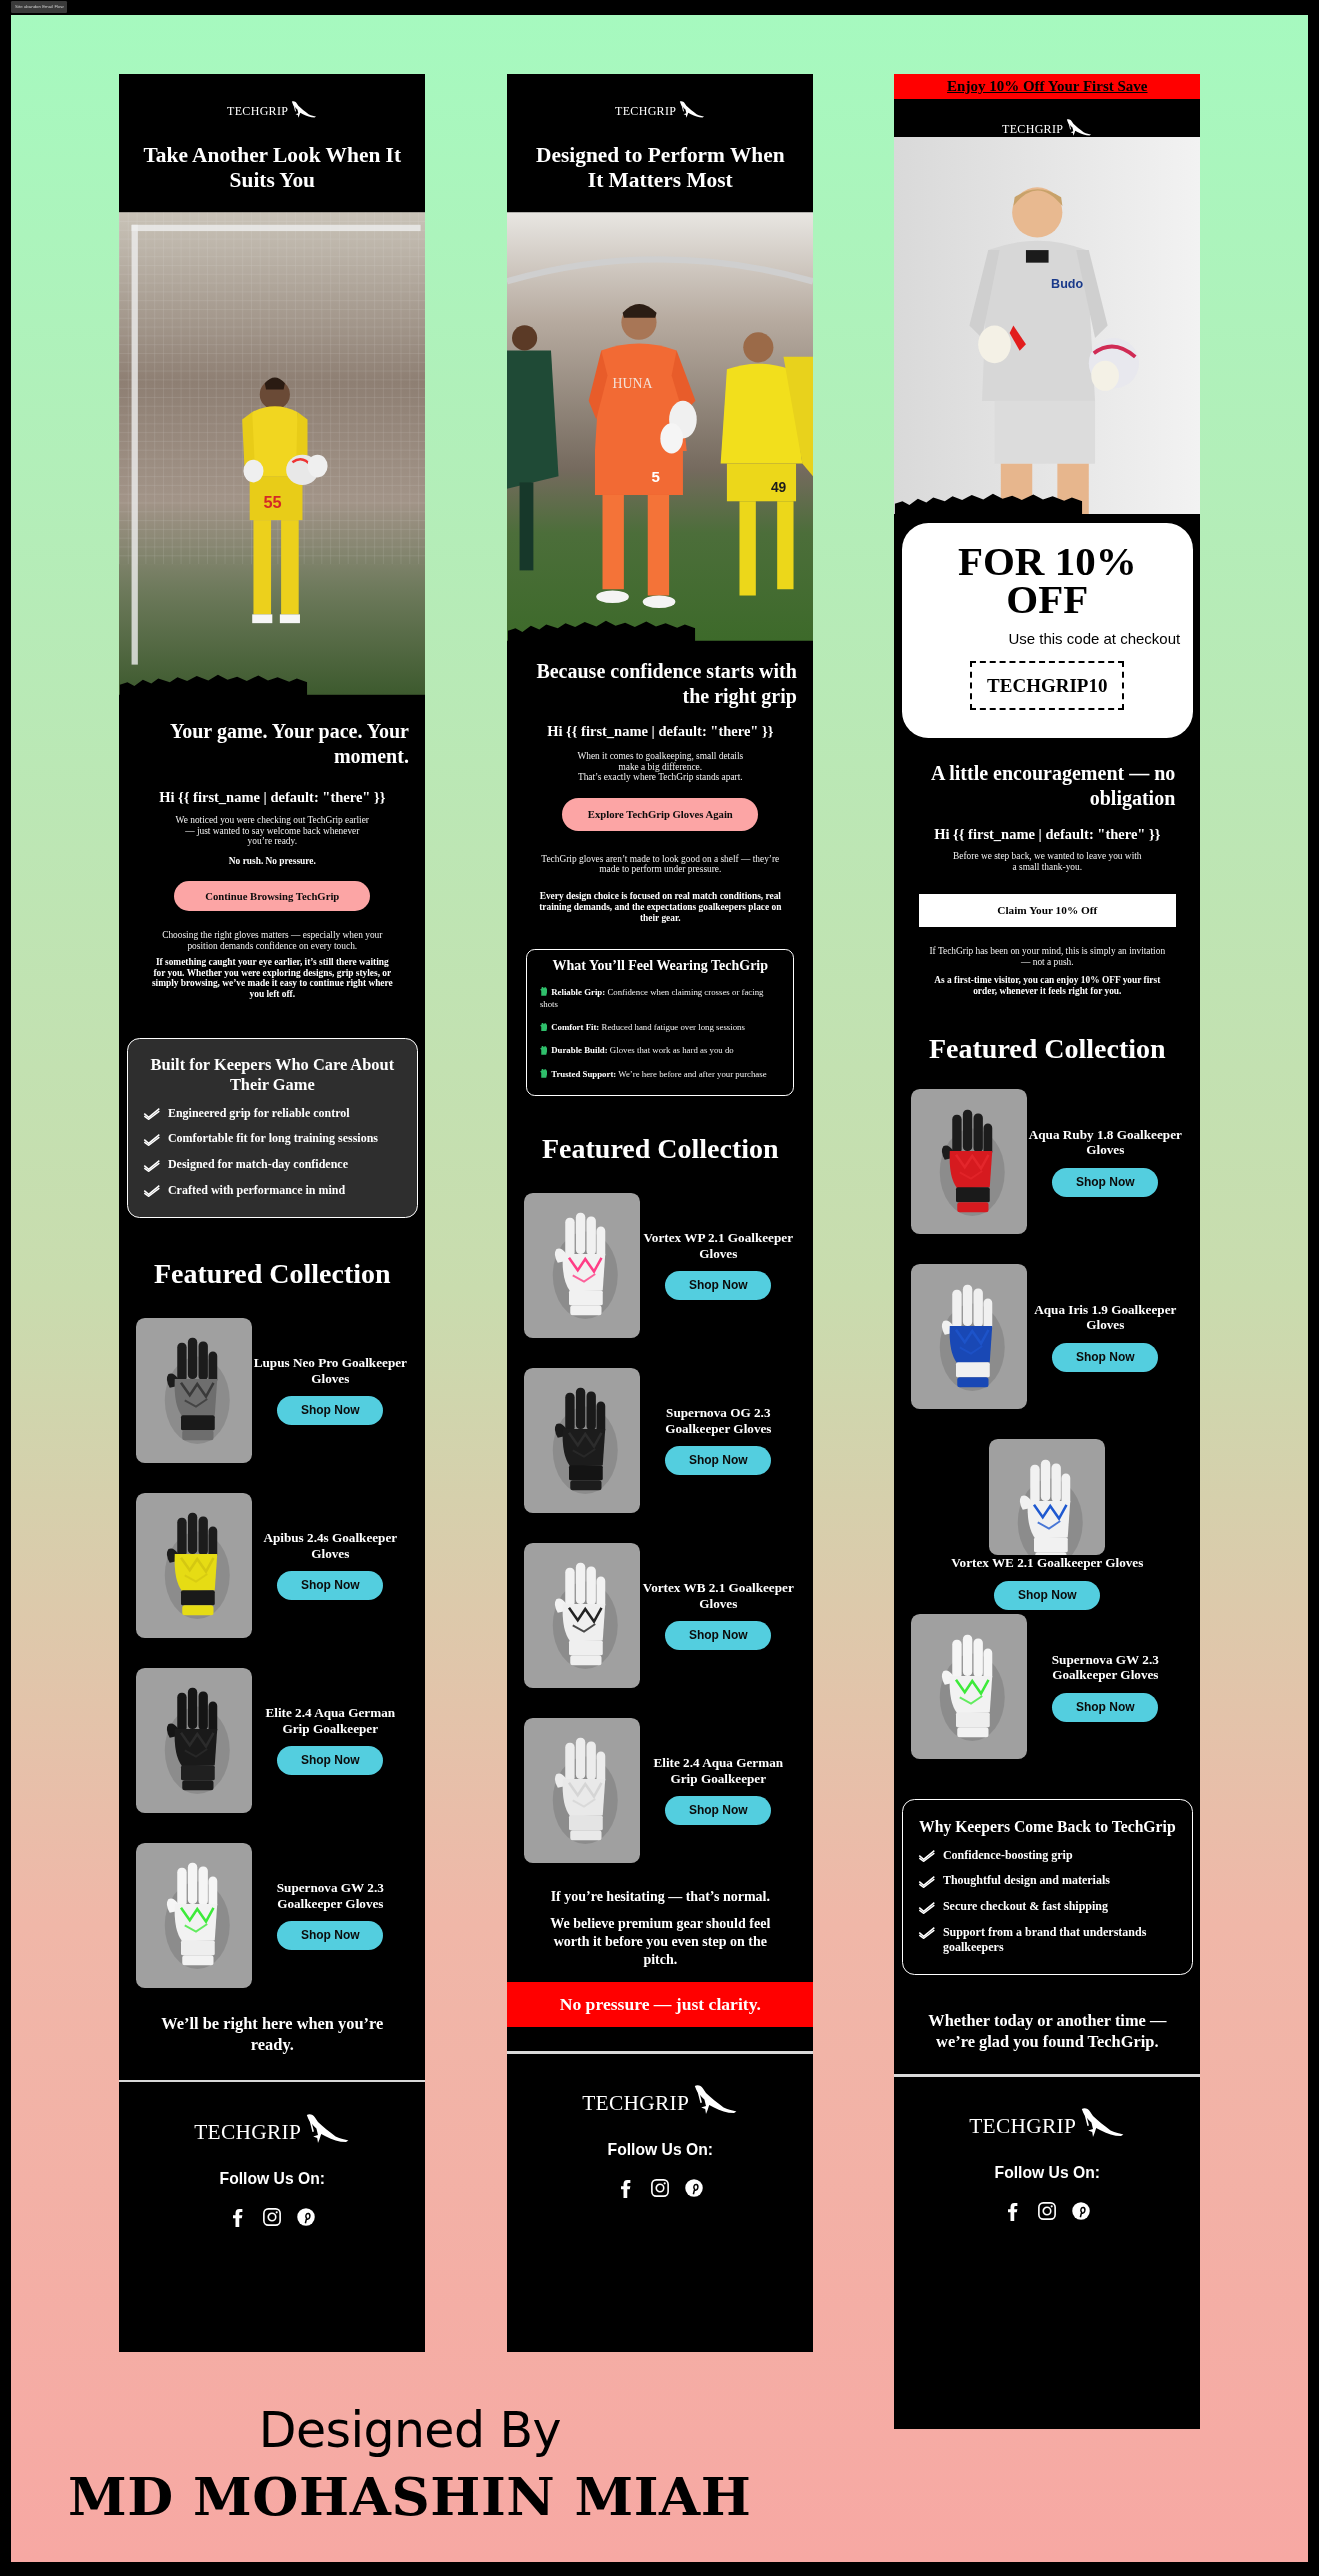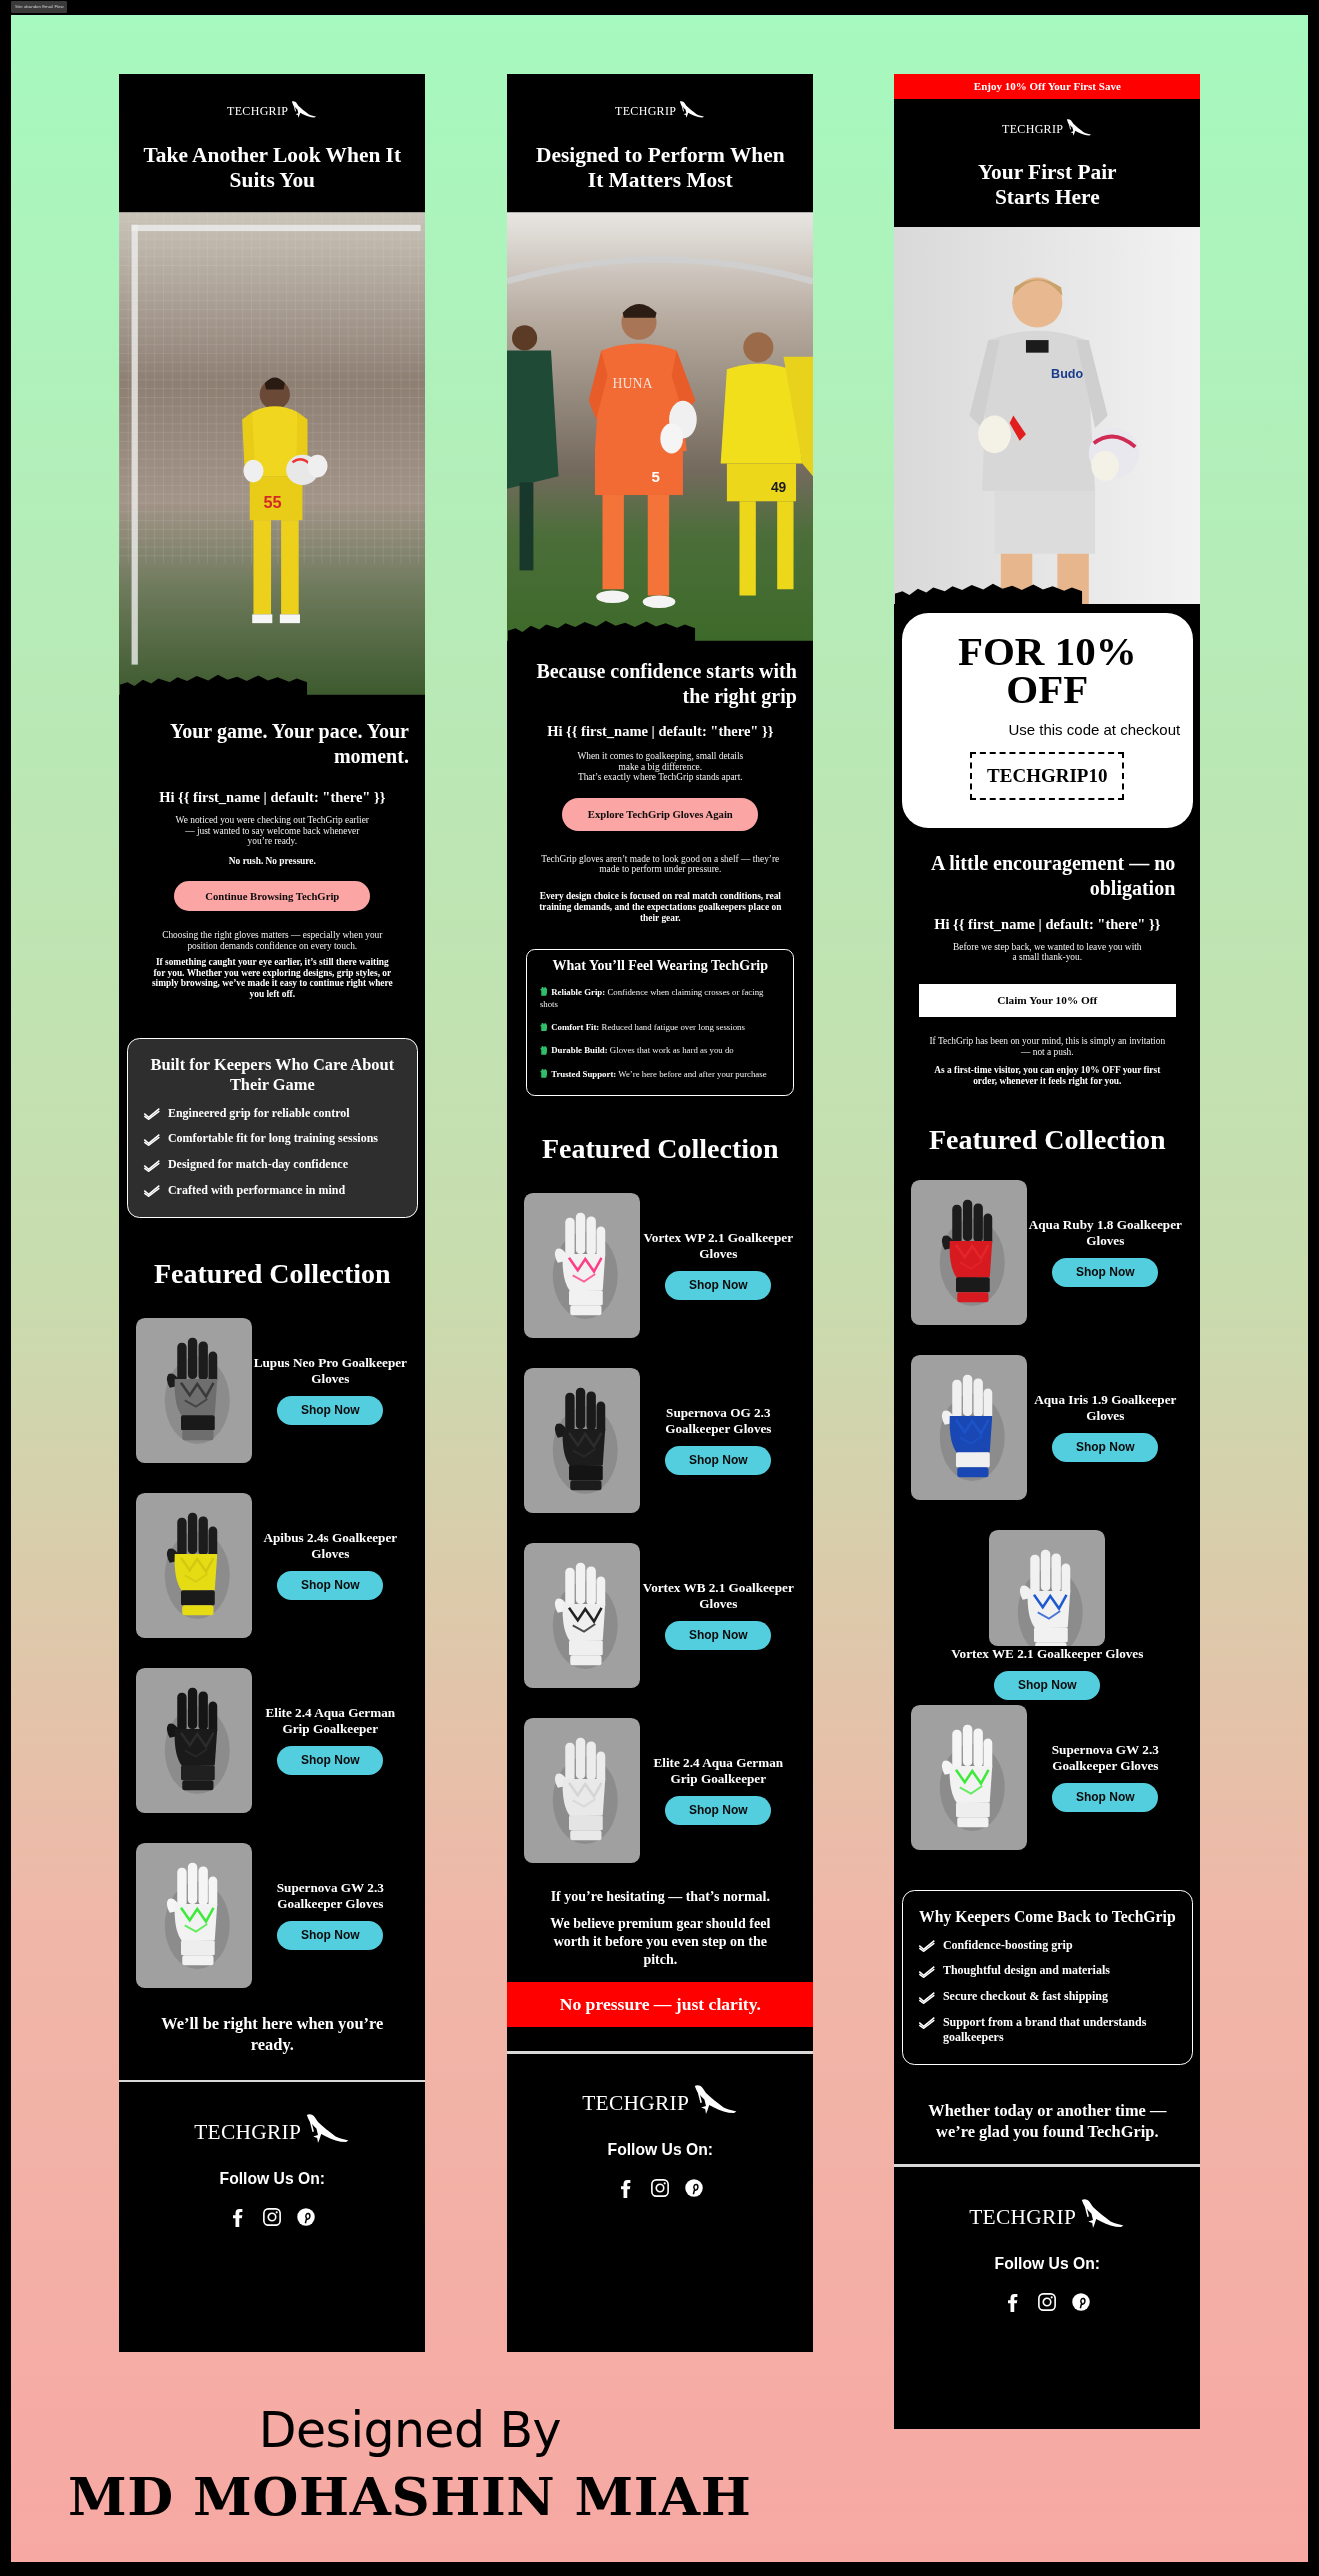--- a/index.html
+++ b/index.html
@@ -17,21 +17,21 @@
   }
 
   .email {
     position: absolute; top: 59px; width: 306px; background: #000; color: #fff;
     text-align: center; overflow: hidden;
   }
   .email.e1 { left: 108px; height: 2278px; }
   .email.e2 { left: 496px; height: 2278px; }
   .email.e3 { left: 883px; height: 2355px; }
 
-  .promo-bar { background: #ff0000; color: #ffffff; font-weight: bold; font-size: 11px; height: 25px; line-height: 25px; }
+  .promo-bar { background: #ff0000; color: #000000; font-weight: bold; font-size: 15px; height: 25px; line-height: 25px; text-decoration: underline; }
 
   .logo { display: flex; justify-content: center; align-items: flex-end; gap: 1.3px; padding-top: 21.4px; height: 45px; }
   .logo-text { font-family: "Liberation Serif", serif; font-size: 12px; letter-spacing: 0.3px; color: #fff; }
   .logo svg { width: 28px; height: 19px; }
 
   .hero-title { font-weight: bold; font-size: 21.4px; line-height: 25px; padding: 25px 19px 19px; }
 
   .hero-img { position: relative; width: 100%; overflow: hidden; }
   .hero-img .torn { position: absolute; left: 0; right: 0; bottom: -0.6px; height: 25px; }
 
@@ -526,21 +526,20 @@
   </div>
 
   <div class="email e3">
     <div class="promo-bar">Enjoy 10% Off Your First Save</div>
     <div class="logo" style="padding-top:16.4px;height:38px">
       <span class="logo-text">TECHGRIP</span>
       <svg viewBox="0 0 44 30" width="28" height="19">
           <use href="#kangaroo"></use>
         </svg>
     </div>
-    <div class="hero-title" style="padding-top:22.6px;padding-bottom:17.6px;padding-left:63px;padding-right:63px">Your First Pair Starts Here</div>
 
     <div class="hero-img" style="height:377px;background:#e6e6e6">
       <svg width="306" height="377" viewBox="0 0 487 600">
         <defs>
           <linearGradient id="e3bg" x1="0" y1="0" x2="1" y2="0">
             <stop offset="0" stop-color="#d9d9d9"></stop>
               <stop offset="1" stop-color="#f2f2f2"></stop>
           </linearGradient>
         </defs>
         <rect width="487" height="600" fill="url(#e3bg)"></rect>

